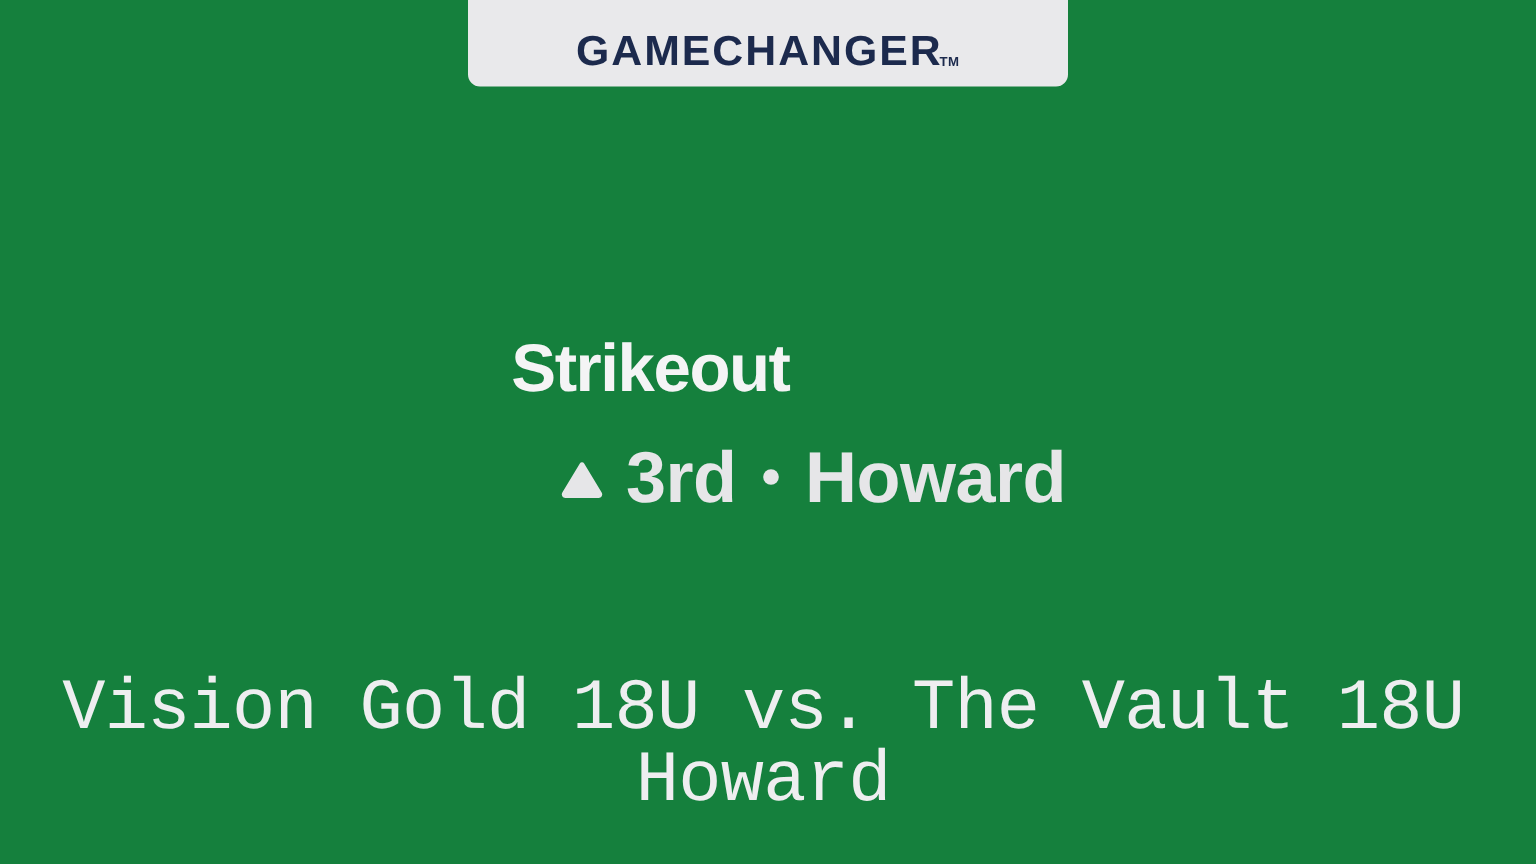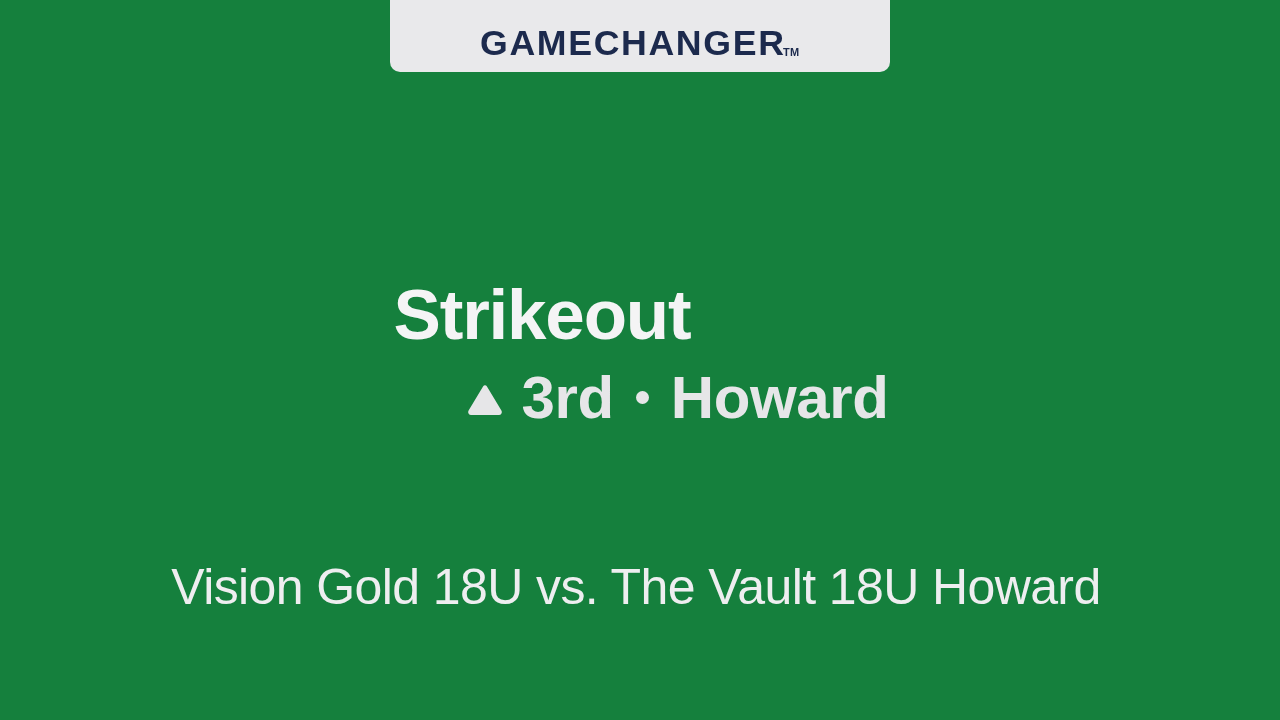--- a/index.html
+++ b/index.html
@@ -72,21 +72,21 @@
     top: 0;
     width: 1280px;
     text-align: center;
   }
 
   .play-title {
     position: absolute;
     top: 279px;
     left: 0;
     width: 1084px;
-    font-size: 71px;
+    font-size: 56px;
     font-weight: 700;
     color: #f4f4f5;
     letter-spacing: -1.2px;
     line-height: 1;
   }
 
   .play-context {
     position: absolute;
     top: 368px;
     left: 0;
@@ -126,25 +126,26 @@
     top: -1px;
   }
 
   .half-label { }
 
   .matchup {
     position: absolute;
     top: 562px;
     left: 0;
     width: 1272px;
-    font-size: 50px;
+    font-size: 60px;
     font-weight: 400;
     color: #eeeef0;
     letter-spacing: -0.6px;
     line-height: 1;
+    font-family: Liberation Mono, monospace;
   }
 </style>
 </head>
 <body>
 
 <div class="screen">
 
   <div class="logo-badge">
     <span class="logo-wordmark">
       <span class="logo-text">GAMECHANGER</span>

